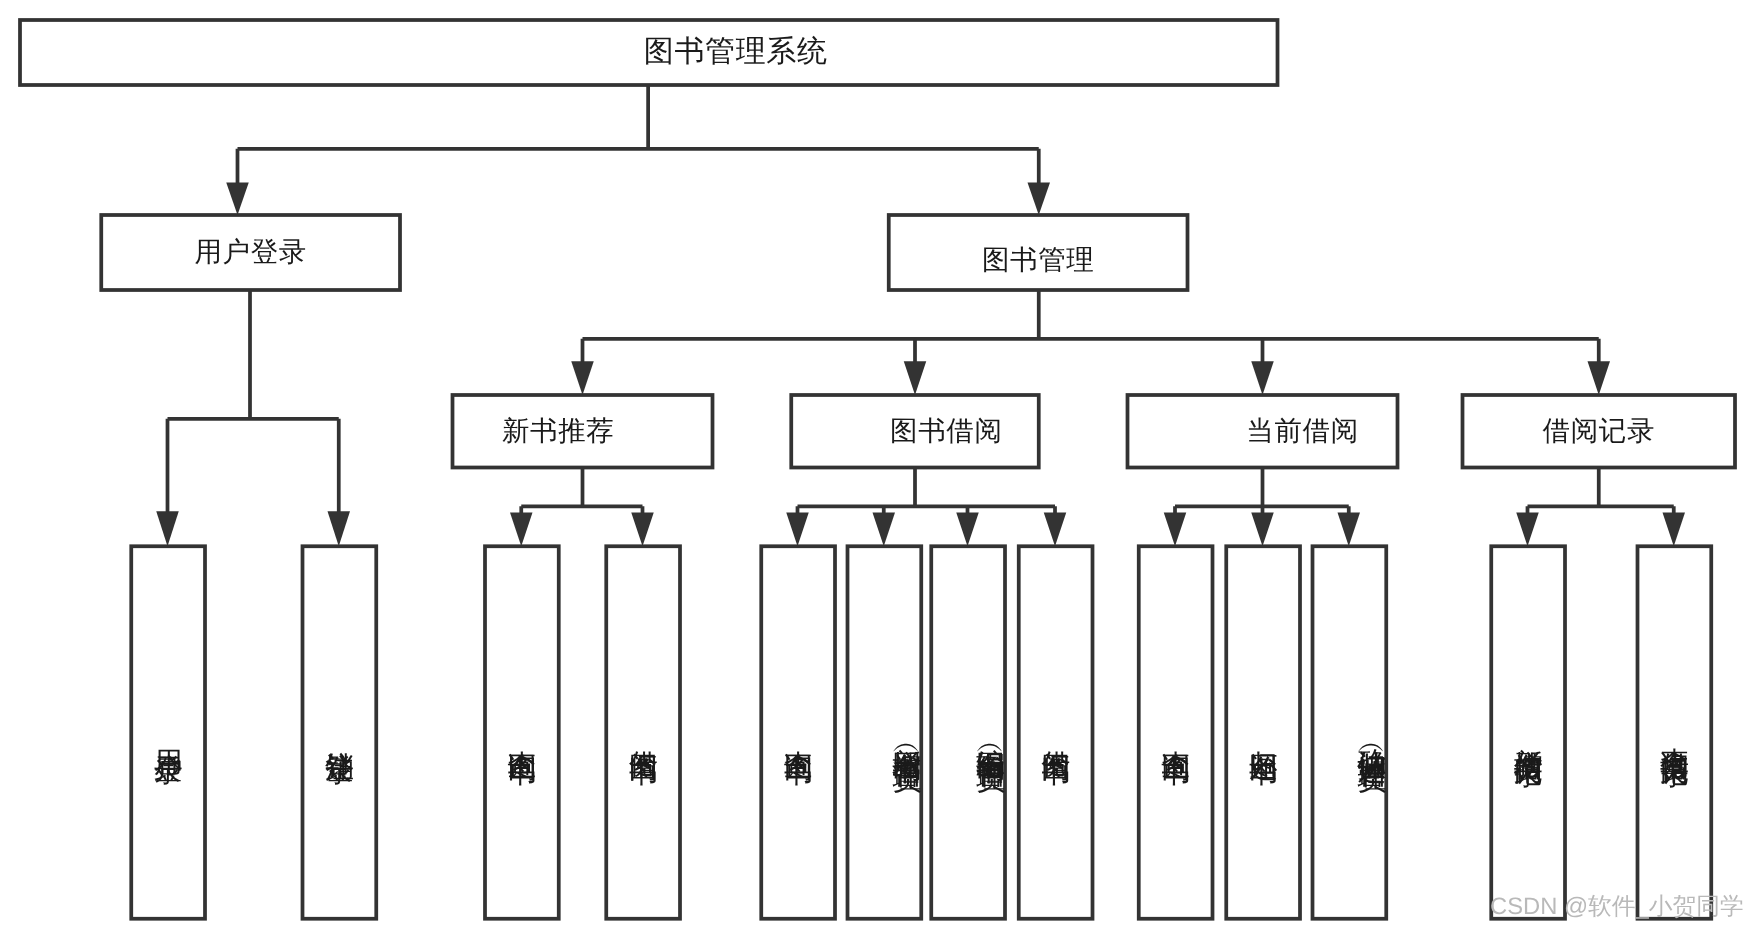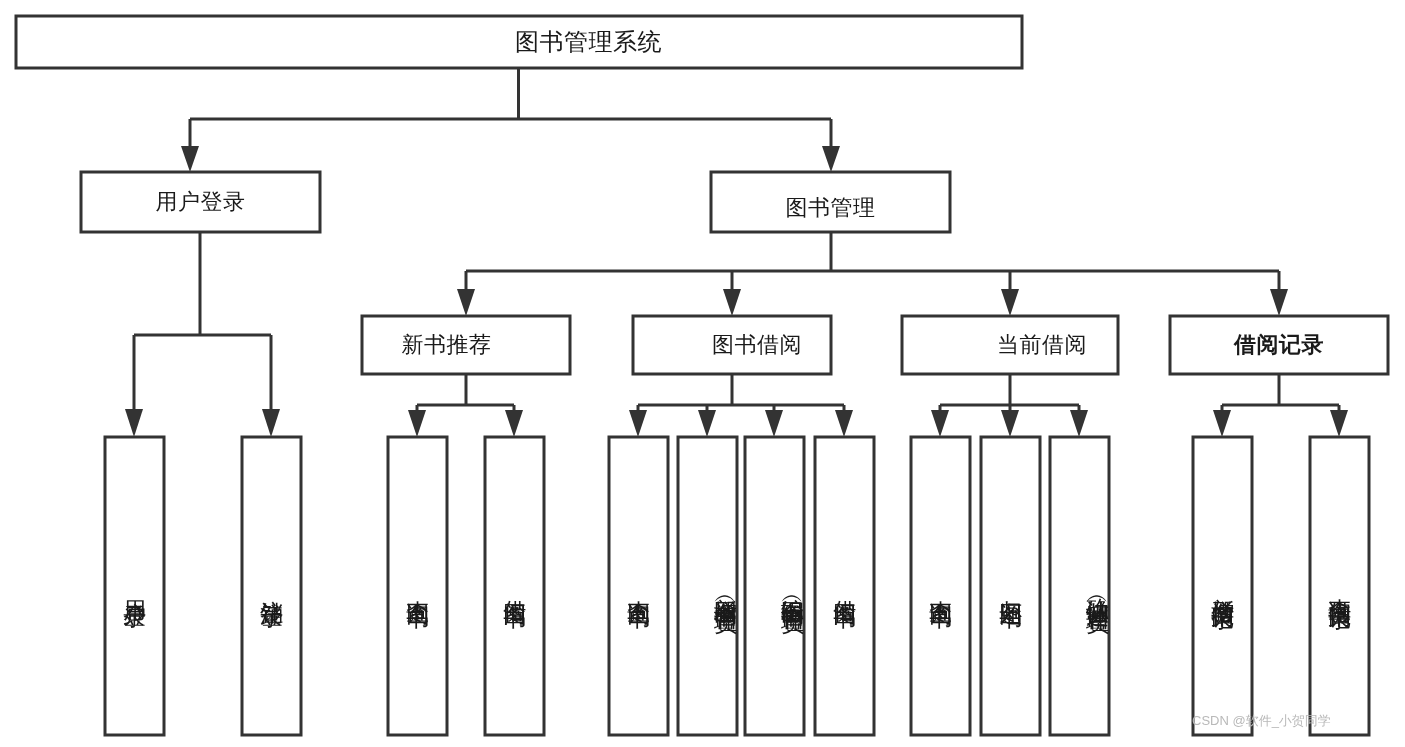--- a/index.html
+++ b/index.html
@@ -64,21 +64,21 @@
     pointer-events: none;
     overflow: hidden;
   }
   .node-label-v.center-v {
     align-items: center;
   }
   .watermark {
     position: absolute;
     left: 1192px;
     top: 712px;
-    font-size: 13px;
+    font-size: 19px;
     color: #b9b9b9;
     white-space: nowrap;
     pointer-events: none;
     font-family: "Liberation Sans", "DejaVu Sans", sans-serif;
   }
 </style>
 </head>
 <body>
 
 <div id="canvas-wrap">
@@ -195,21 +195,21 @@
   </svg>
 
   <div class="node-label-h" style="left:16px; top:16px; width:1145px; height:52px; font-size:24px;text-align:right;">图书管理系统</div>
 
   <div class="node-label-h" style="left:81px; top:172px; width:239px; height:60px;">用户登录</div>
   <div class="node-label-h" style="left:711px; top:172px; width:239px; height:72px;">图书管理</div>
 
   <div class="node-label-h" style="left:362px; top:316px; width:169px; height:58px;">新书推荐</div>
   <div class="node-label-h" style="left:633px; top:316px; width:198px; height:58px;margin-left:25px;">图书借阅</div>
   <div class="node-label-h" style="left:902px; top:316px; width:216px; height:58px;padding-left:32px;">当前借阅</div>
-  <div class="node-label-h" style="left:1170px; top:316px; width:218px; height:58px;font-weight:bold;">借阅记录</div>
+  <div class="node-label-h" style="left:1170px; top:316px; width:218px; height:58px;">借阅记录</div>
 
   <div class="node-label-v center-v" style="left:105px; top:437px; width:59px; height:298px;">用户登录</div>
   <div class="node-label-v center-v" style="left:242px; top:437px; width:59px; height:298px;">注销登录</div>
 
   <div class="node-label-v center-v" style="left:388px; top:437px; width:59px; height:298px;">查询图书</div>
   <div class="node-label-v center-v" style="left:485px; top:437px; width:59px; height:298px;">借阅图书</div>
 
   <div class="node-label-v center-v" style="left:609px; top:437px; width:59px; height:298px;">查询图书</div>
   <div class="node-label-v" style="left:678px; top:443px; width:59px; height:292px;">新增图书（管理员）</div>
   <div class="node-label-v" style="left:745px; top:443px; width:59px; height:292px;">编辑图书（管理员）</div>

